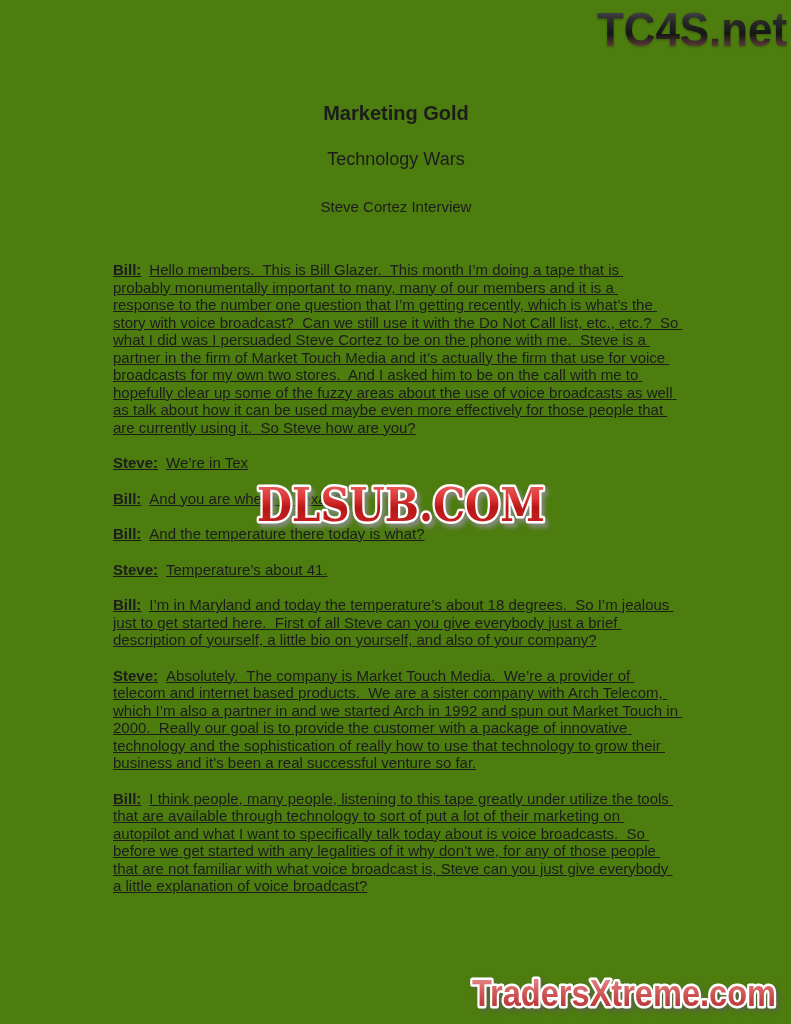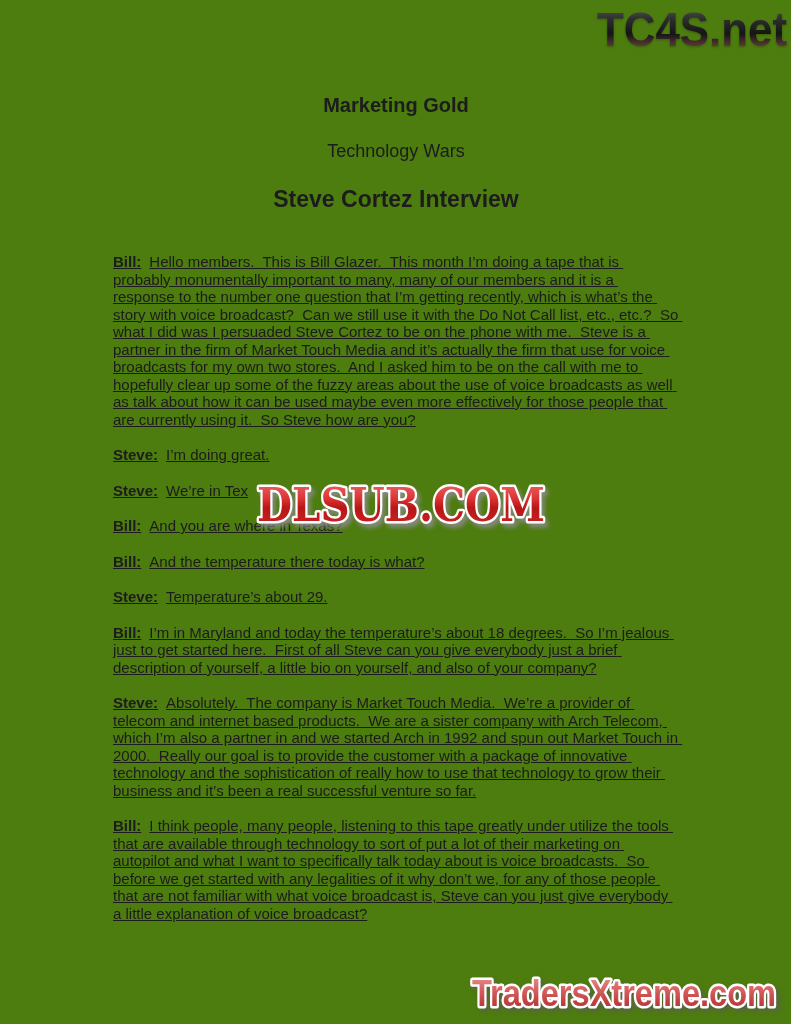--- a/index.html
+++ b/index.html
@@ -19,43 +19,43 @@
     position: absolute;
     top: 2px;
     right: 1px;
     filter: drop-shadow(0px 1px 1px rgba(0,0,0,0.25));
   }
 
   
   .content {
     position: absolute;
     left: 113px;
-    top: 0;
+    top: 8px;
     width: 566px;
   }
   h1.doc-title {
     margin: 94px 0 0 0;
     font-size: 20px;
     line-height: 23px;
     text-align: center;
     font-weight: bold;
   }
   h2.doc-subtitle {
     margin: 24px 0 0 0;
     font-size: 18px;
     line-height: 21px;
     text-align: center;
     font-weight: normal;
   }
   h3.doc-heading {
     margin: 26px 0 0 0;
-    font-size: 23px;
+    font-size: 15px;
     line-height: 22px;
     text-align: center;
-    font-weight: bold;
+    font-weight: normal;
   }
   .transcript { margin-top: 43px; }
   .para {
     margin: 0 0 18px 0;
     font-size: 15px;
     line-height: 17.5px;
     color: #1c1c1c;
     text-decoration: underline;
   }
   .speaker { font-weight: bold; margin-right: 8px; }
@@ -97,29 +97,28 @@
 
   <div class="content">
     <h1 class="doc-title">Marketing Gold</h1>
     <h2 class="doc-subtitle">Technology Wars</h2>
     <h3 class="doc-heading">Steve Cortez Interview</h3>
 
     <div class="transcript">
 
         <p class="para"><span class="speaker">Bill:</span><span class="ptext">Hello members.  This is Bill Glazer.  This month I’m doing a tape that is probably monumentally important to many, many of our members and it is a response to the number one question that I’m getting recently, which is what’s the story with voice broadcast?  Can we still use it with the Do Not Call list, etc., etc.?  So what I did was I persuaded Steve Cortez to be on the phone with me.  Steve is a partner in the firm of Market Touch Media and it’s actually the firm that use for voice broadcasts for my own two stores.  And I asked him to be on the call with me to hopefully clear up some of the fuzzy areas about the use of voice broadcasts as well as talk about how it can be used maybe even more effectively for those people that are currently using it.  So Steve how are you?</span></p>
 
-        <p class="para"><span class="speaker">Steve:</span><span class="ptext">I’m doing great.</span></p>
 
         <p class="para"><span class="speaker">Steve:</span><span class="ptext">We’re in Tex</span></p>
 
         <p class="para"><span class="speaker">Bill:</span><span class="ptext">And you are where in Texas?</span></p>
 
         <p class="para"><span class="speaker">Bill:</span><span class="ptext">And the temperature there today is what?</span></p>
 
-        <p class="para"><span class="speaker">Steve:</span><span class="ptext">Temperature’s about 29.</span></p>
+        <p class="para"><span class="speaker">Steve:</span><span class="ptext">Temperature’s about 41.</span></p>
 
         <p class="para"><span class="speaker">Bill:</span><span class="ptext">I’m in Maryland and today the temperature’s about 18 degrees.  So I’m jealous just to get started here.  First of all Steve can you give everybody just a brief description of yourself, a little bio on yourself, and also of your company?</span></p>
 
         <p class="para"><span class="speaker">Steve:</span><span class="ptext">Absolutely.  The company is Market Touch Media.  We’re a provider of telecom and internet based products.  We are a sister company with Arch Telecom, which I’m also a partner in and we started Arch in 1992 and spun out Market Touch in 2000.  Really our goal is to provide the customer with a package of innovative technology and the sophistication of really how to use that technology to grow their business and it’s been a real successful venture so far.</span></p>
 
         <p class="para"><span class="speaker">Bill:</span><span class="ptext">I think people, many people, listening to this tape greatly under utilize the tools that are available through technology to sort of put a lot of their marketing on autopilot and what I want to specifically talk today about is voice broadcasts.  So before we get started with any legalities of it why don’t we, for any of those people that are not familiar with what voice broadcast is, Steve can you just give everybody a little explanation of voice broadcast?</span></p>
       </div>
   </div>
 
   <svg class="watermark-svg" width="312" height="66" viewBox="0 0 312 66">

